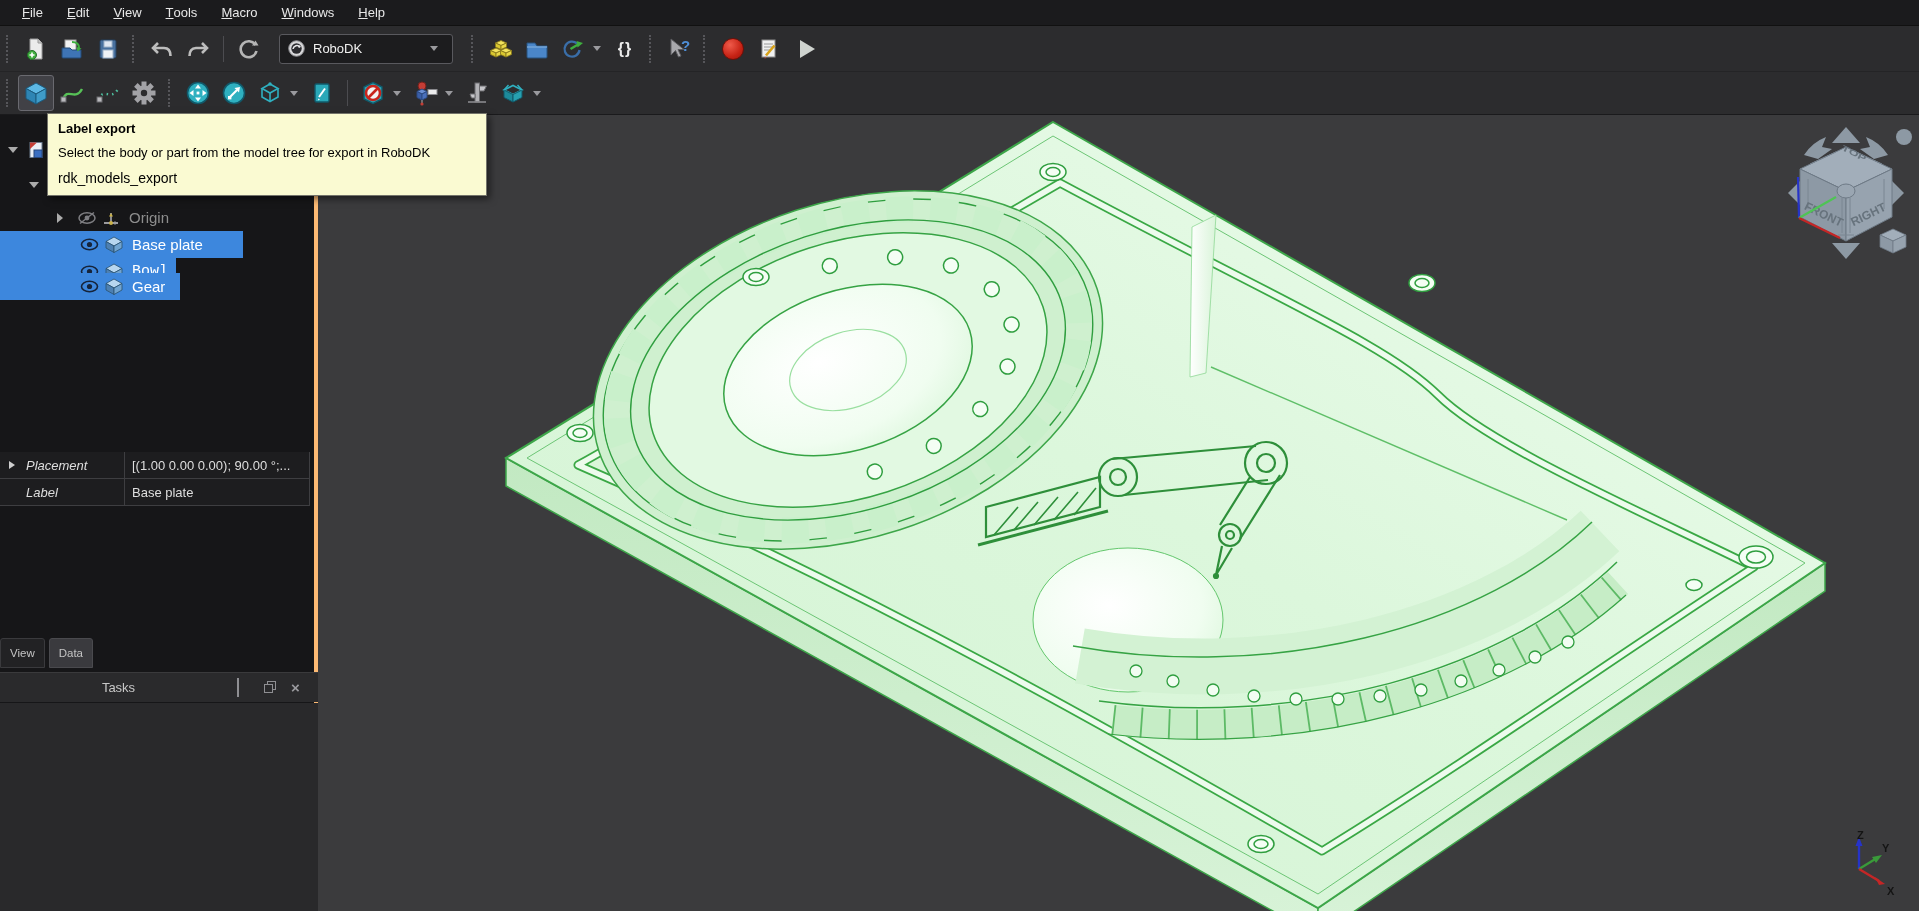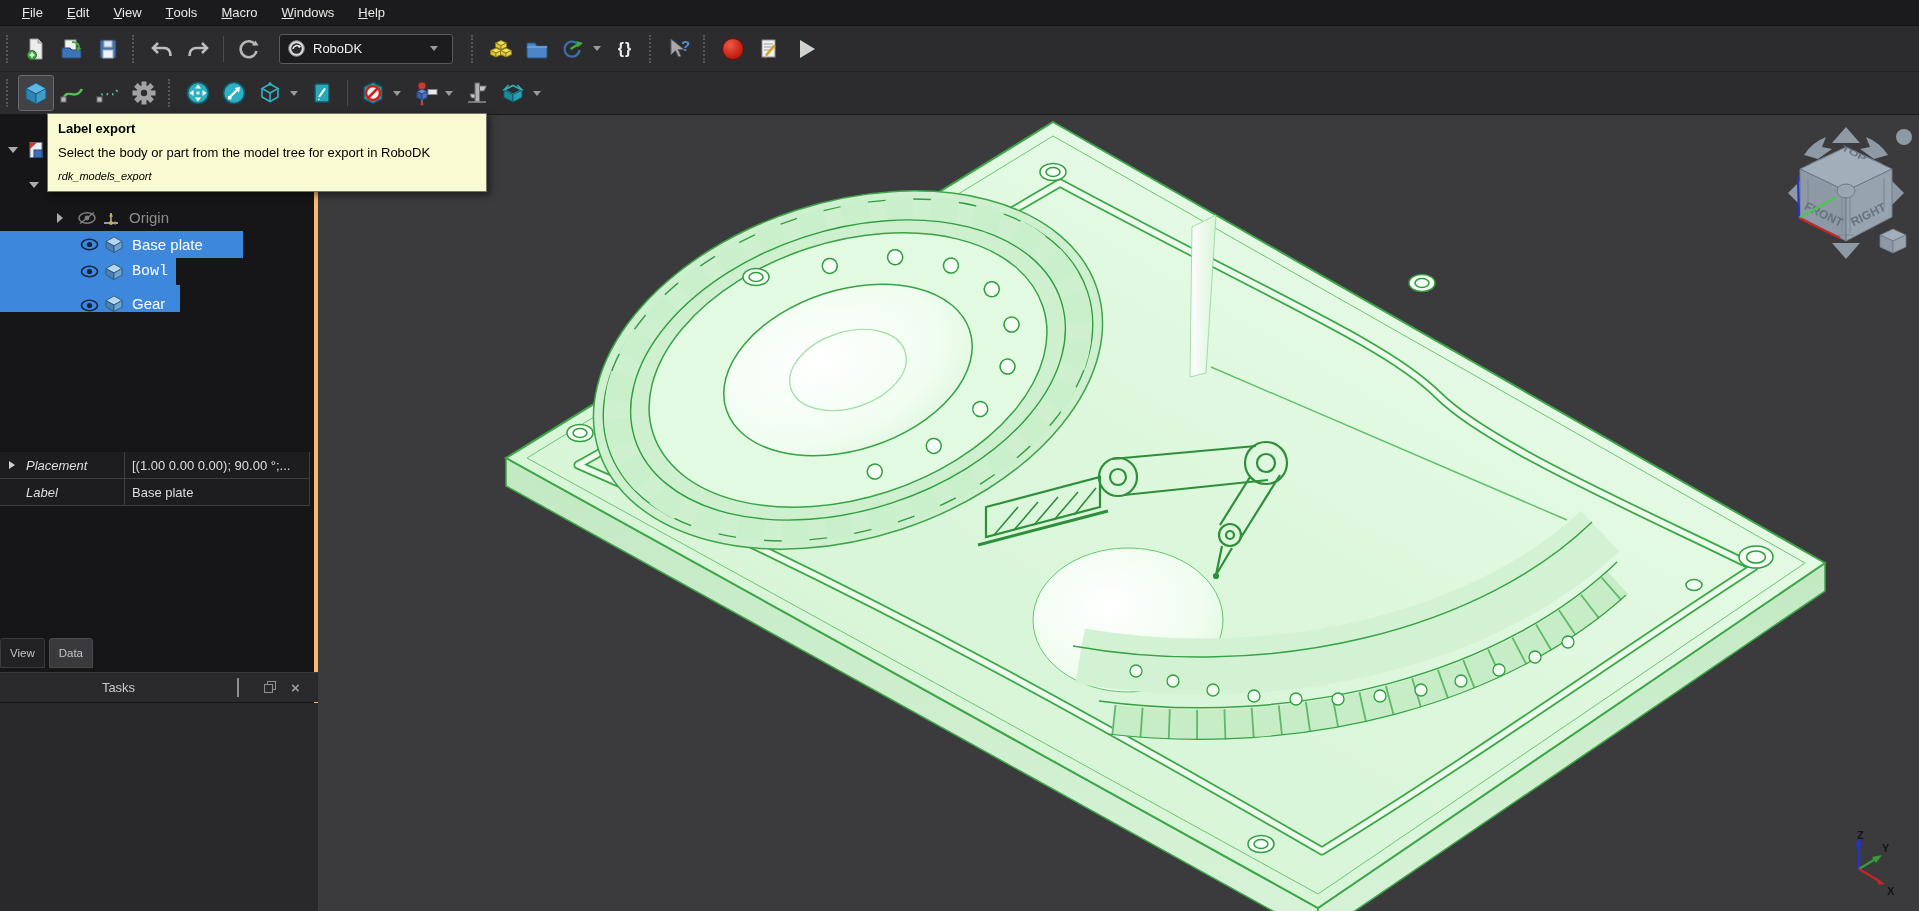--- a/index.html
+++ b/index.html
@@ -30,21 +30,21 @@
                 background:radial-gradient(circle at 35% 30%, #ef5a4a, #c62315 60%, #9c150b); }
   .play-tri { width:0; height:0; border-top:9px solid transparent; border-bottom:9px solid transparent;
               border-left:15px solid #cfd3cf; margin-left:4px; }
 
   
   .tooltip { position:absolute; left:47px; top:113px; width:440px; background:#fafad2;
              border:1px solid #73736a; box-shadow:3px 3px 7px rgba(0,0,0,.5);
              padding:7px 10px 9px 10px; z-index:60; color:#000; }
   .tt-title { font-size:13px; font-weight:bold; margin-bottom:9px; }
   .tt-desc  { font-size:13px; margin-bottom:10px; }
-  .tt-cmd   { font-size:11px; font-style:italic; }
+  .tt-cmd   { font-size:14px; }
 
   
   .sidepanel { position:absolute; left:0; top:115px; width:318px; bottom:0; background:#161618; border-right:4px solid #fdba74; }
   .trow { position:absolute; left:0; height:27px; display:flex; align-items:center; font-size:15px; color:#8d8d8d; }
   .trow .lbl { margin-left:8px; white-space:nowrap; }
   .trow.selected { background:#3d87dd; color:#fff; }
   .exp-open { width:0; height:0; border-left:5px solid transparent; border-right:5px solid transparent;
               border-top:6px solid #ababab; }
   .exp-closed { width:0; height:0; border-top:5px solid transparent; border-bottom:5px solid transparent;
                 border-left:6px solid #ababab; }
@@ -384,21 +384,21 @@
       <circle cx="9.5" cy="6.5" r="2.6" fill="#16243a"></circle>
     </svg>
     <svg width="20" height="17" style="margin-left:5px;">
       <polygon points="10,1 18,5.5 10,10 2,5.5" fill="#b7d6ef" stroke="#28516f" stroke-width="0.8"></polygon>
       <polygon points="2,5.5 2,12 10,16.5 10,10" fill="#4d80b2" stroke="#28516f" stroke-width="0.8"></polygon>
       <polygon points="18,5.5 18,12 10,16.5 10,10" fill="#71a4d0" stroke="#28516f" stroke-width="0.8"></polygon>
     </svg>
     <span class="lbl">Bowl</span>
   </div>
 
-  <div class="trow selected" style="top:170px; width:180px;align-items:flex-end;">
+  <div class="trow selected" style="top:158px; width:180px;">
     <svg width="19" height="13" style="margin-left:80px;">
       <ellipse cx="9.5" cy="6.5" rx="8" ry="5.2" fill="none" stroke="#16243a" stroke-width="1.6"></ellipse>
       <circle cx="9.5" cy="6.5" r="2.6" fill="#16243a"></circle>
     </svg>
     <svg width="20" height="17" style="margin-left:5px;">
       <polygon points="10,1 18,5.5 10,10 2,5.5" fill="#b7d6ef" stroke="#28516f" stroke-width="0.8"></polygon>
       <polygon points="2,5.5 2,12 10,16.5 10,10" fill="#4d80b2" stroke="#28516f" stroke-width="0.8"></polygon>
       <polygon points="18,5.5 18,12 10,16.5 10,10" fill="#71a4d0" stroke="#28516f" stroke-width="0.8"></polygon>
     </svg>
     <span class="lbl">Gear</span>

